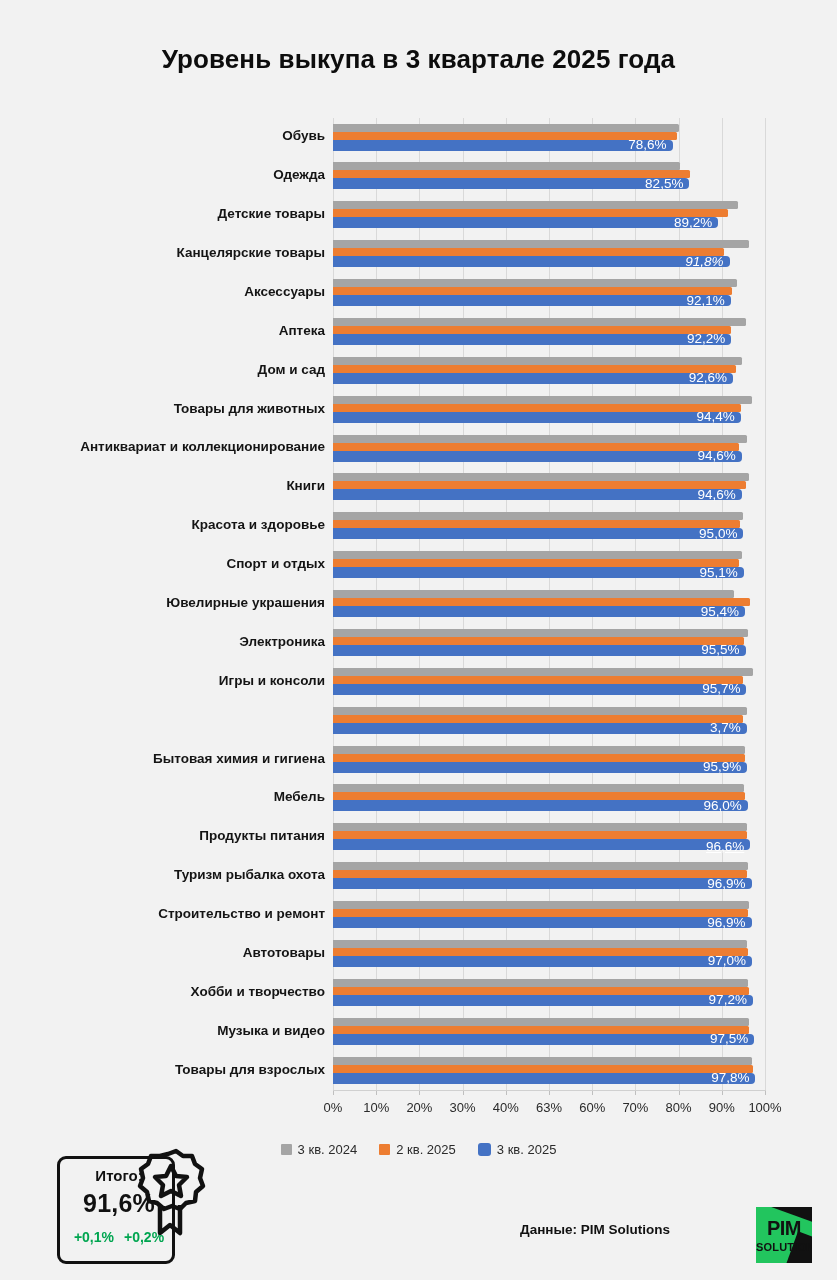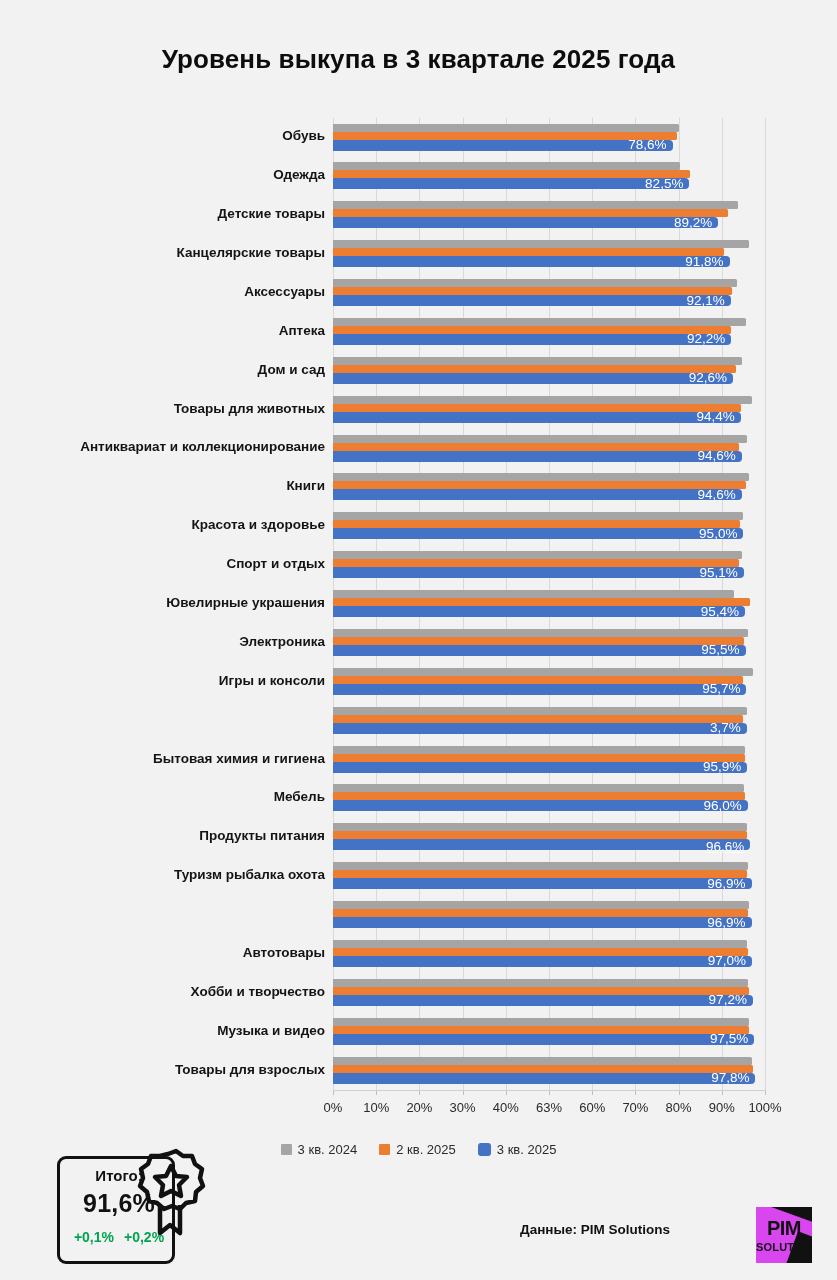--- a/index.html
+++ b/index.html
@@ -102,21 +102,21 @@
   }
   
   #source-text{
     position:absolute;right:167px;top:1222px;
     font-size:13.5px;font-weight:bold;color:#111;white-space:nowrap;
   }
   #pim-logo{
     position:absolute;right:25px;top:1207px;
     width:56px;height:56px;
     overflow:hidden;
-    background:#d946ef;
+    background:#22c55e;
   }
   #pim-logo .blk{
     position:absolute;background:#111;
   }
   #pim-logo .t1{
     left:-6px;top:-20px;width:80px;height:26px;transform:rotate(20deg);
   }
   #pim-logo .t2{
     left:34px;top:30px;width:40px;height:40px;transform:rotate(20deg);
   }
@@ -149,20 +149,21 @@
       <div class="cat-label" style="top: 360.36px;">Книги</div>
       <div class="cat-label" style="top: 399.24px;">Красота и здоровье</div>
       <div class="cat-label" style="top: 438.12px;">Спорт и отдых</div>
       <div class="cat-label" style="top: 477px;">Ювелирные украшения</div>
       <div class="cat-label" style="top: 515.88px;">Электроника</div>
       <div class="cat-label" style="top: 554.76px;">Игры и консоли</div>
       <div class="cat-label" style="top: 632.52px;">Бытовая химия и гигиена</div>
       <div class="cat-label" style="top: 671.4px;">Мебель</div>
       <div class="cat-label" style="top: 710.28px;">Продукты питания</div>
       <div class="cat-label" style="top: 749.16px;">Туризм рыбалка охота</div>
+      <div class="cat-label" style="top: 788.04px;">Строительство и ремонт</div>
       <div class="cat-label" style="top: 826.92px;">Автотовары</div>
       <div class="cat-label" style="top: 865.8px;">Хобби и творчество</div>
       <div class="cat-label" style="top: 904.68px;">Музыка и видео</div>
       <div class="cat-label" style="top: 943.56px;">Товары для взрослых</div>
     </div>
   <div id="plot-area">
       <div class="gridline" style="left: 0px;"></div>
       <div class="gridline" style="left: 43.2px;"></div>
       <div class="gridline" style="left: 86.4px;"></div>
       <div class="gridline" style="left: 129.6px;"></div>
@@ -181,21 +182,21 @@
       <div class="bar s1" style="top: 52.38px; height: 8px; width: 356.832px; background: rgb(237, 125, 49);"></div>
       <div class="bar s2" style="top: 60.38px; height: 11px; width: 356.4px; background: rgb(68, 114, 196);"></div>
       <div class="bar-value" style="left: 294.4px; width: 56px; top: 57.88px;">82,5%</div>
       <div class="bar s0" style="top: 83.26px; height: 8px; width: 405.216px; background: rgb(165, 165, 165);"></div>
       <div class="bar s1" style="top: 91.26px; height: 8px; width: 394.848px; background: rgb(237, 125, 49);"></div>
       <div class="bar s2" style="top: 99.26px; height: 11px; width: 385.344px; background: rgb(68, 114, 196);"></div>
       <div class="bar-value" style="left: 323.344px; width: 56px; top: 96.76px;">89,2%</div>
       <div class="bar s0" style="top: 122.14px; height: 8px; width: 416.016px; background: rgb(165, 165, 165);"></div>
       <div class="bar s1" style="top: 130.14px; height: 8px; width: 391.392px; background: rgb(237, 125, 49);"></div>
       <div class="bar s2" style="top: 138.14px; height: 11px; width: 396.576px; background: rgb(68, 114, 196);"></div>
-      <div class="bar-value" style="left: 334.576px; width: 56px; top: 135.64px;">91,8%</div>
+      <div class="bar-value" style="left: 334.576px; width: 56px; top: 135.64px; font-style: italic;">91,8%</div>
       <div class="bar s0" style="top: 161.02px; height: 8px; width: 404.352px; background: rgb(165, 165, 165);"></div>
       <div class="bar s1" style="top: 169.02px; height: 8px; width: 398.736px; background: rgb(237, 125, 49);"></div>
       <div class="bar s2" style="top: 177.02px; height: 11px; width: 397.872px; background: rgb(68, 114, 196);"></div>
       <div class="bar-value" style="left: 335.872px; width: 56px; top: 174.52px;">92,1%</div>
       <div class="bar s0" style="top: 199.9px; height: 8px; width: 412.992px; background: rgb(165, 165, 165);"></div>
       <div class="bar s1" style="top: 207.9px; height: 8px; width: 397.872px; background: rgb(237, 125, 49);"></div>
       <div class="bar s2" style="top: 215.9px; height: 11px; width: 398.304px; background: rgb(68, 114, 196);"></div>
       <div class="bar-value" style="left: 336.304px; width: 56px; top: 213.4px;">92,2%</div>
       <div class="bar s0" style="top: 238.78px; height: 8px; width: 409.104px; background: rgb(165, 165, 165);"></div>
       <div class="bar s1" style="top: 246.78px; height: 8px; width: 403.488px; background: rgb(237, 125, 49);"></div>

